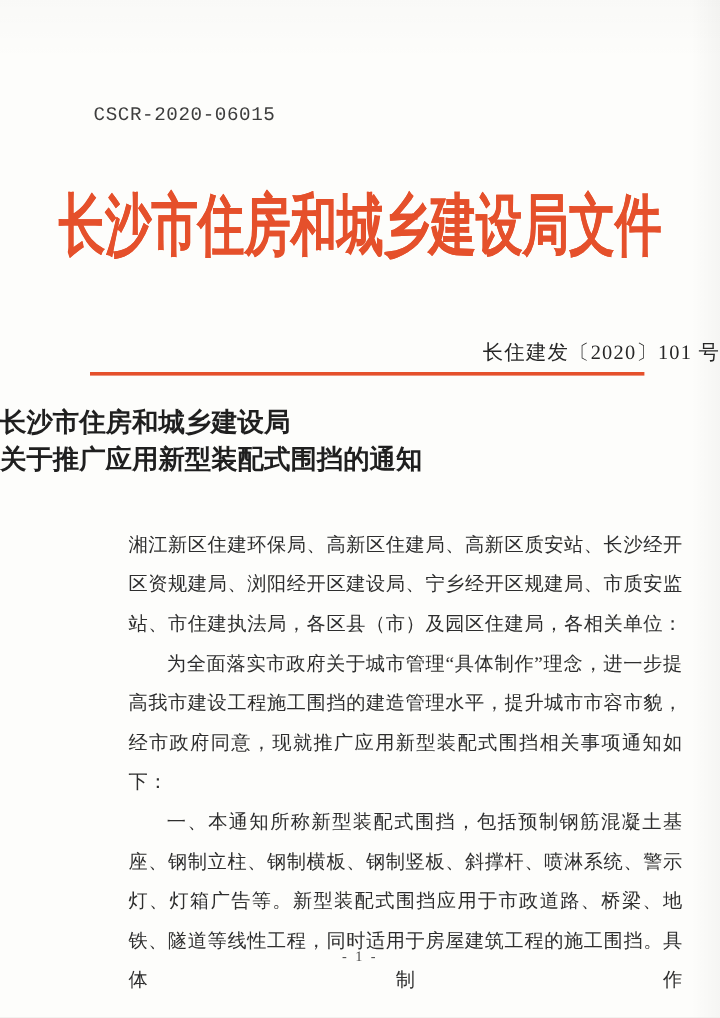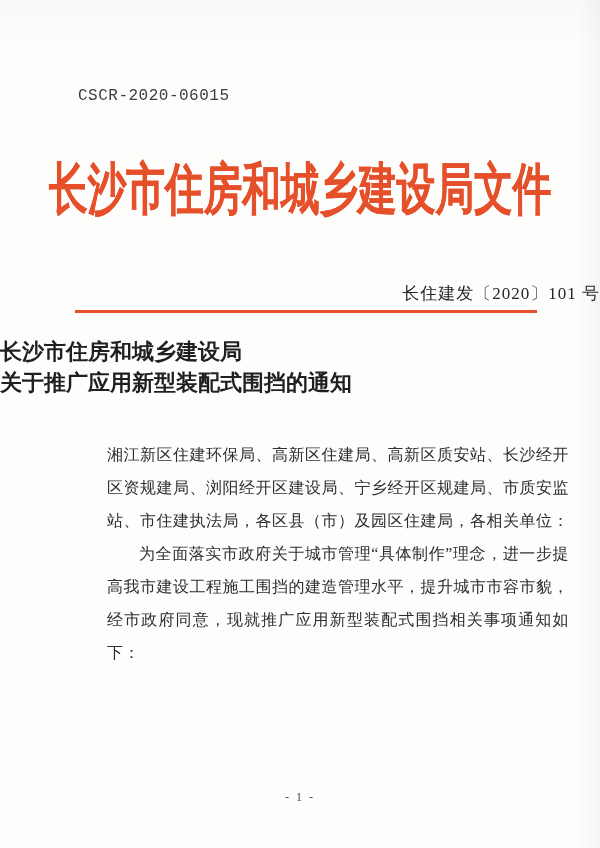--- a/index.html
+++ b/index.html
@@ -115,17 +115,18 @@
   <div class="red-rule"></div>
 
   <div class="doc-title">
     <div>长沙市住房和城乡建设局</div>
     <div>关于推广应用新型装配式围挡的通知</div>
   </div>
 
   <div class="body-text">
     <p>湘江新区住建环保局、高新区住建局、高新区质安站、长沙经开区资规建局、浏阳经开区建设局、宁乡经开区规建局、市质安监站、市住建执法局，各区县（市）及园区住建局，各相关单位：</p>
     <p class="indent">为全面落实市政府关于城市管理“具体制作”理念，进一步提高我市建设工程施工围挡的建造管理水平，提升城市市容市貌，经市政府同意，现就推广应用新型装配式围挡相关事项通知如下：</p>
+    <p class="indent fill-last">一、本通知所称新型装配式围挡，包括预制钢筋混凝土基座、钢制立柱、钢制横板、钢制竖板、斜撑杆、喷淋系统、警示灯、灯箱广告等。新型装配式围挡应用于市政道路、桥梁、地铁、隧道等线性工程，同时适用于房屋建筑工程的施工围挡。具体制作</p>
   </div>
 
   <div class="page-num">- 1 -</div>
 
 </div>
 
 </body></html>

